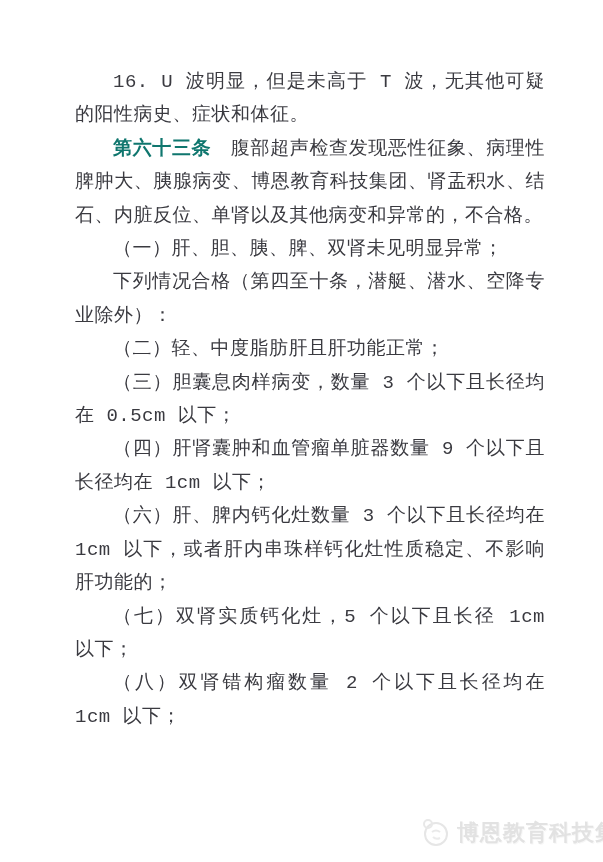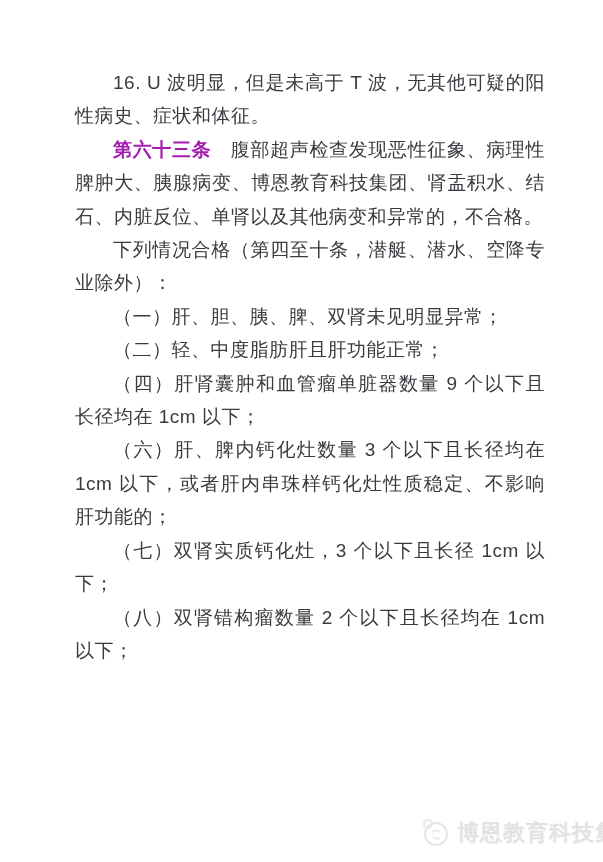--- a/index.html
+++ b/index.html
@@ -6,42 +6,42 @@
     margin: 0;
     padding: 0;
     background: #ffffff;
   }
   .page {
     position: relative;
     width: 603px;
     height: 862px;
     background: #ffffff;
     overflow: hidden;
-    font-family: Liberation Sans, sans-serif;
+    font-family: Liberation Mono, monospace;
   }
   .content {
     position: absolute;
     left: 75px;
     top: 66px;
     width: 470px;
     color: #3a3a40;
     font-size: 19px;
     line-height: 33.4px;
     text-align: justify;
     text-justify: inter-character;
     letter-spacing: 0.5px;
   }
   .content p {
     margin: 0;
     padding: 0;
     text-indent: 2em;
   }
   .article-label {
     font-weight: bold;
-    color: #a21caf;
+    color: #0f766e;
   }
   .watermark {
     position: absolute;
     left: 420px;
     top: 816px;
     height: 34px;
     display: flex;
     align-items: center;
     gap: 7px;
     color: #e2e2e2;
@@ -59,26 +59,27 @@
   }
   .wm-logo svg { display: block; }
 </style>
 </head>
 <body>
 
 <div class="page">
   <div class="content">
     <p>16. U 波明显，但是未高于 T 波，无其他可疑的阳性病史、症状和体征。</p>
     <p><span class="article-label">第六十三条</span><span>　腹部超声检查发现恶性征象、病理性脾肿大、胰腺病变、博恩教育科技集团、肾盂积水、结石、内脏反位、单肾以及其他病变和异常的，不合格。</span></p>
+    <p>（一）肝、胆、胰、脾、双肾未见明显异常；</p>
     <p>下列情况合格（第四至十条，潜艇、潜水、空降专业除外）：</p>
-    <p>（一）肝、胆、胰、脾、双肾未见明显异常；</p>
     <p>（二）轻、中度脂肪肝且肝功能正常；</p>
+    <p>（三）胆囊息肉样病变，数量 3 个以下且长径均在 0.5cm 以下；</p>
     <p>（四）肝肾囊肿和血管瘤单脏器数量 9 个以下且长径均在 1cm 以下；</p>
     <p>（六）肝、脾内钙化灶数量 3 个以下且长径均在 1cm 以下，或者肝内串珠样钙化灶性质稳定、不影响肝功能的；</p>
-    <p>（七）双肾实质钙化灶，3 个以下且长径 1cm 以下；</p>
+    <p>（七）双肾实质钙化灶，5 个以下且长径 1cm 以下；</p>
     <p>（八）双肾错构瘤数量 2 个以下且长径均在 1cm 以下；</p>
 
   </div>
 
   <div class="watermark">
     <span class="wm-logo">
       <svg width="30" height="30" viewBox="0 0 30 30" fill="none" xmlns="http://www.w3.org/2000/svg">
         <circle cx="16" cy="16" r="11" stroke="#e6e6e6" stroke-width="2" fill="none"></circle>
         <circle cx="8" cy="6" r="4" stroke="#e8e8e8" stroke-width="2" fill="none"></circle>
         <path d="M12 14 q4 -3 8 0" stroke="#e9e9e9" stroke-width="2" fill="none"></path>

